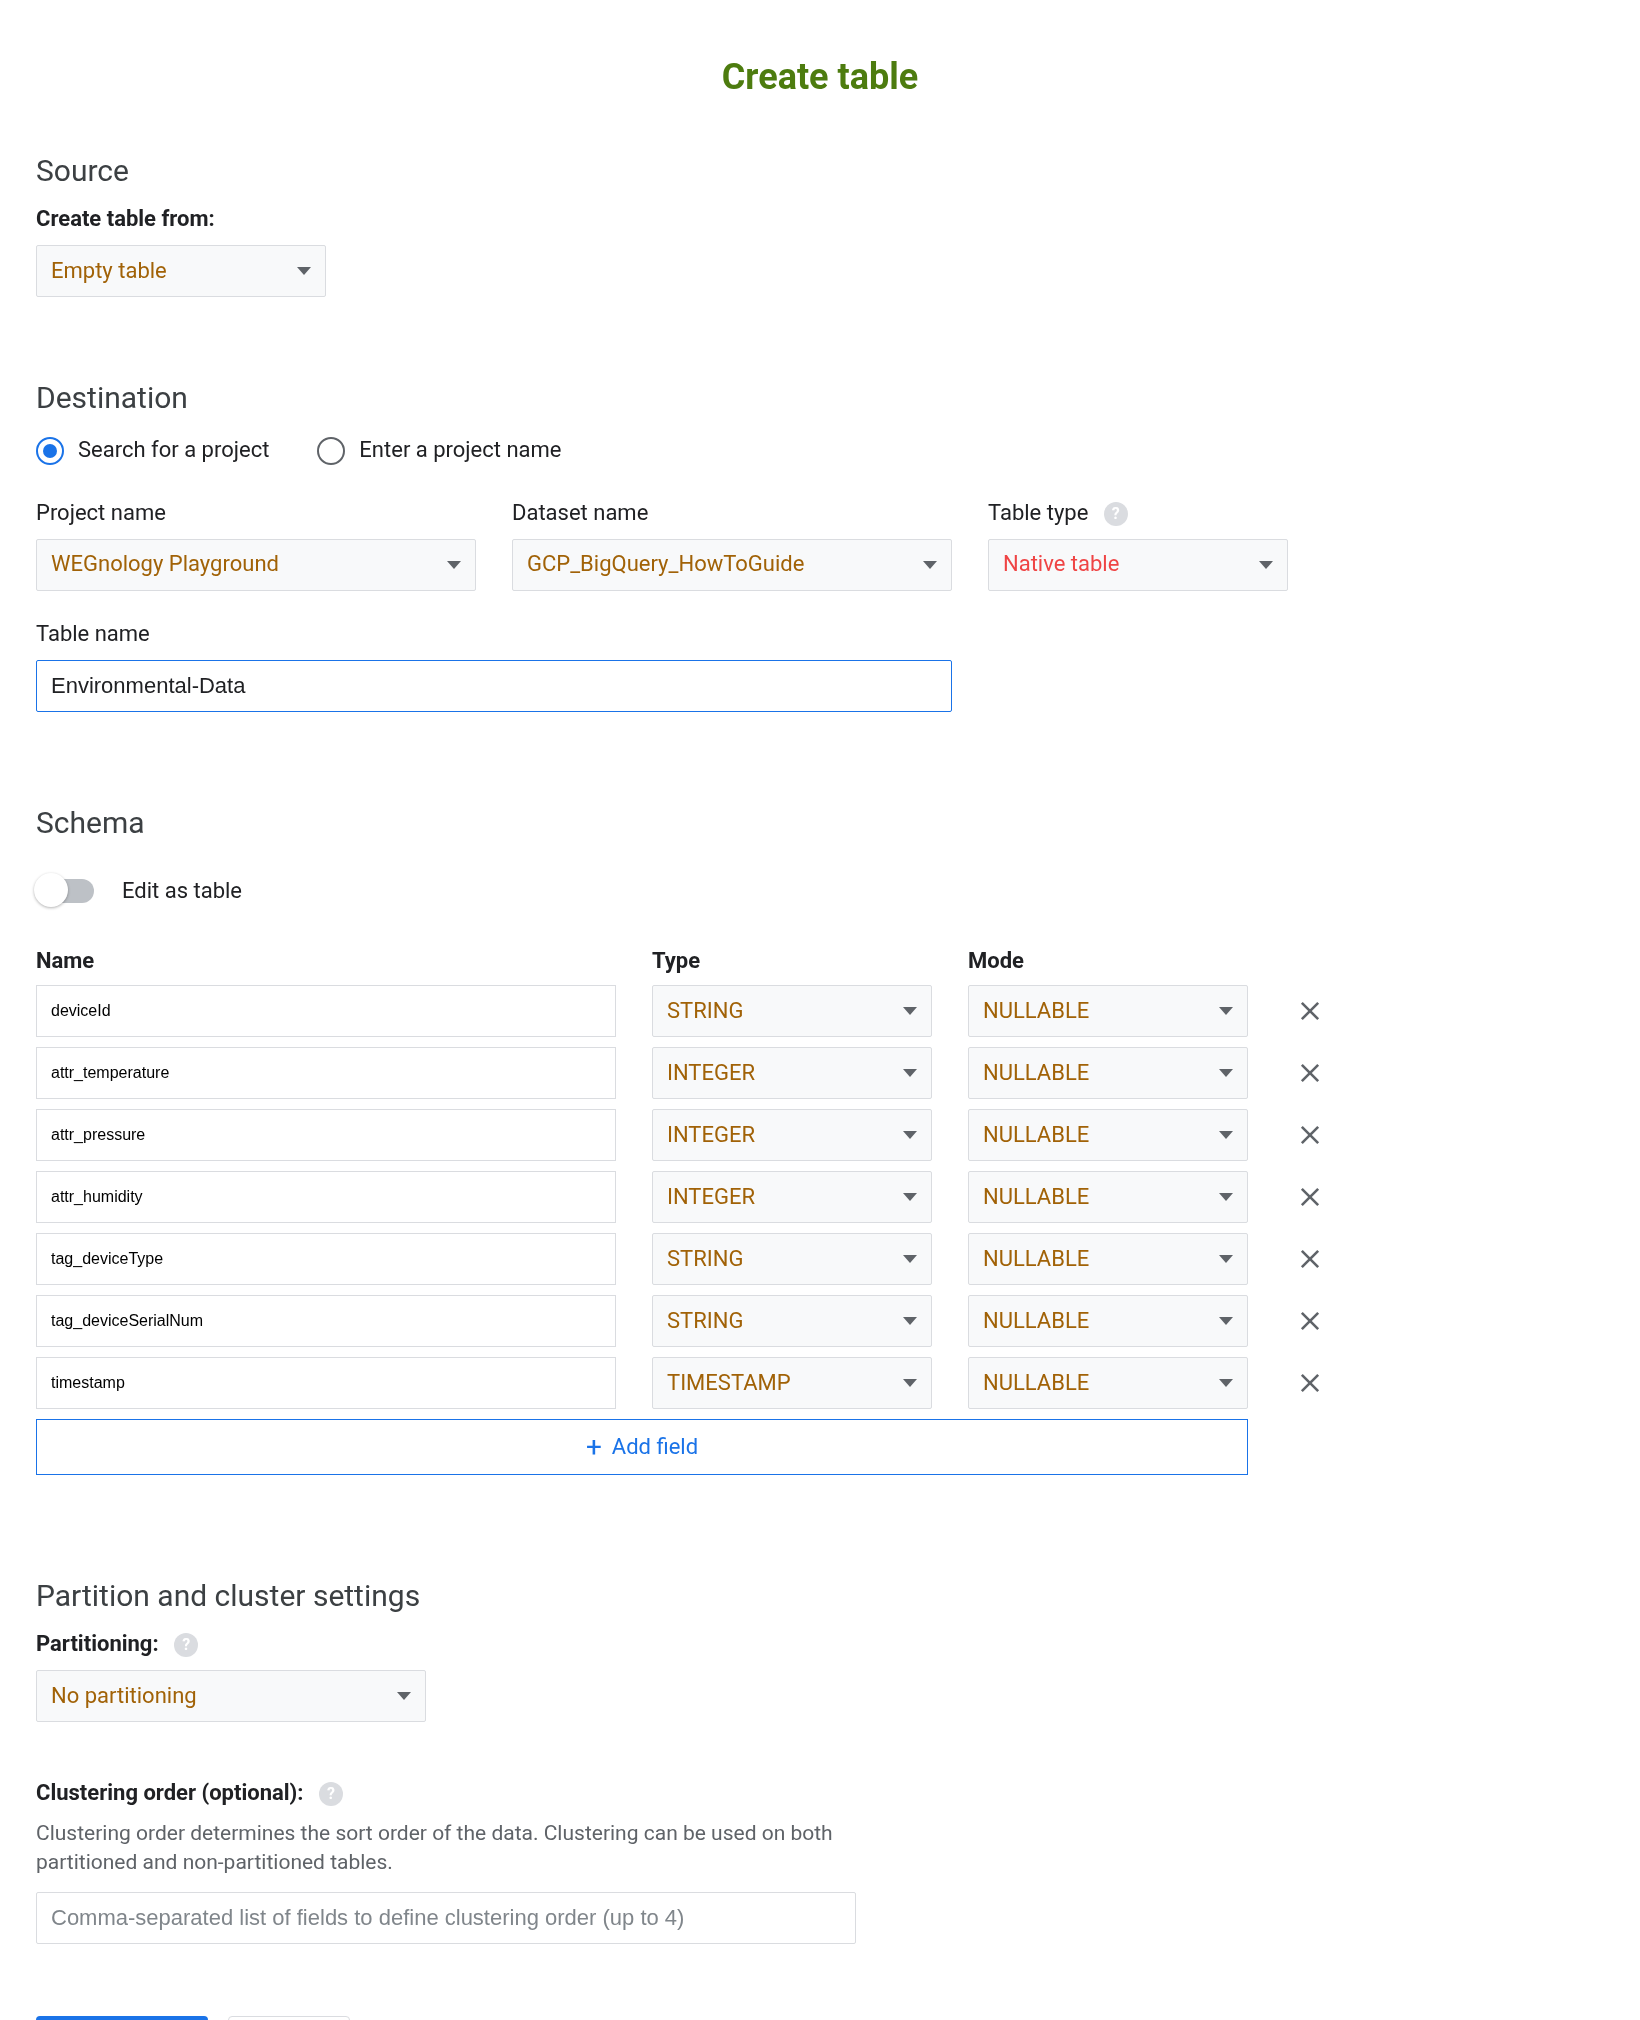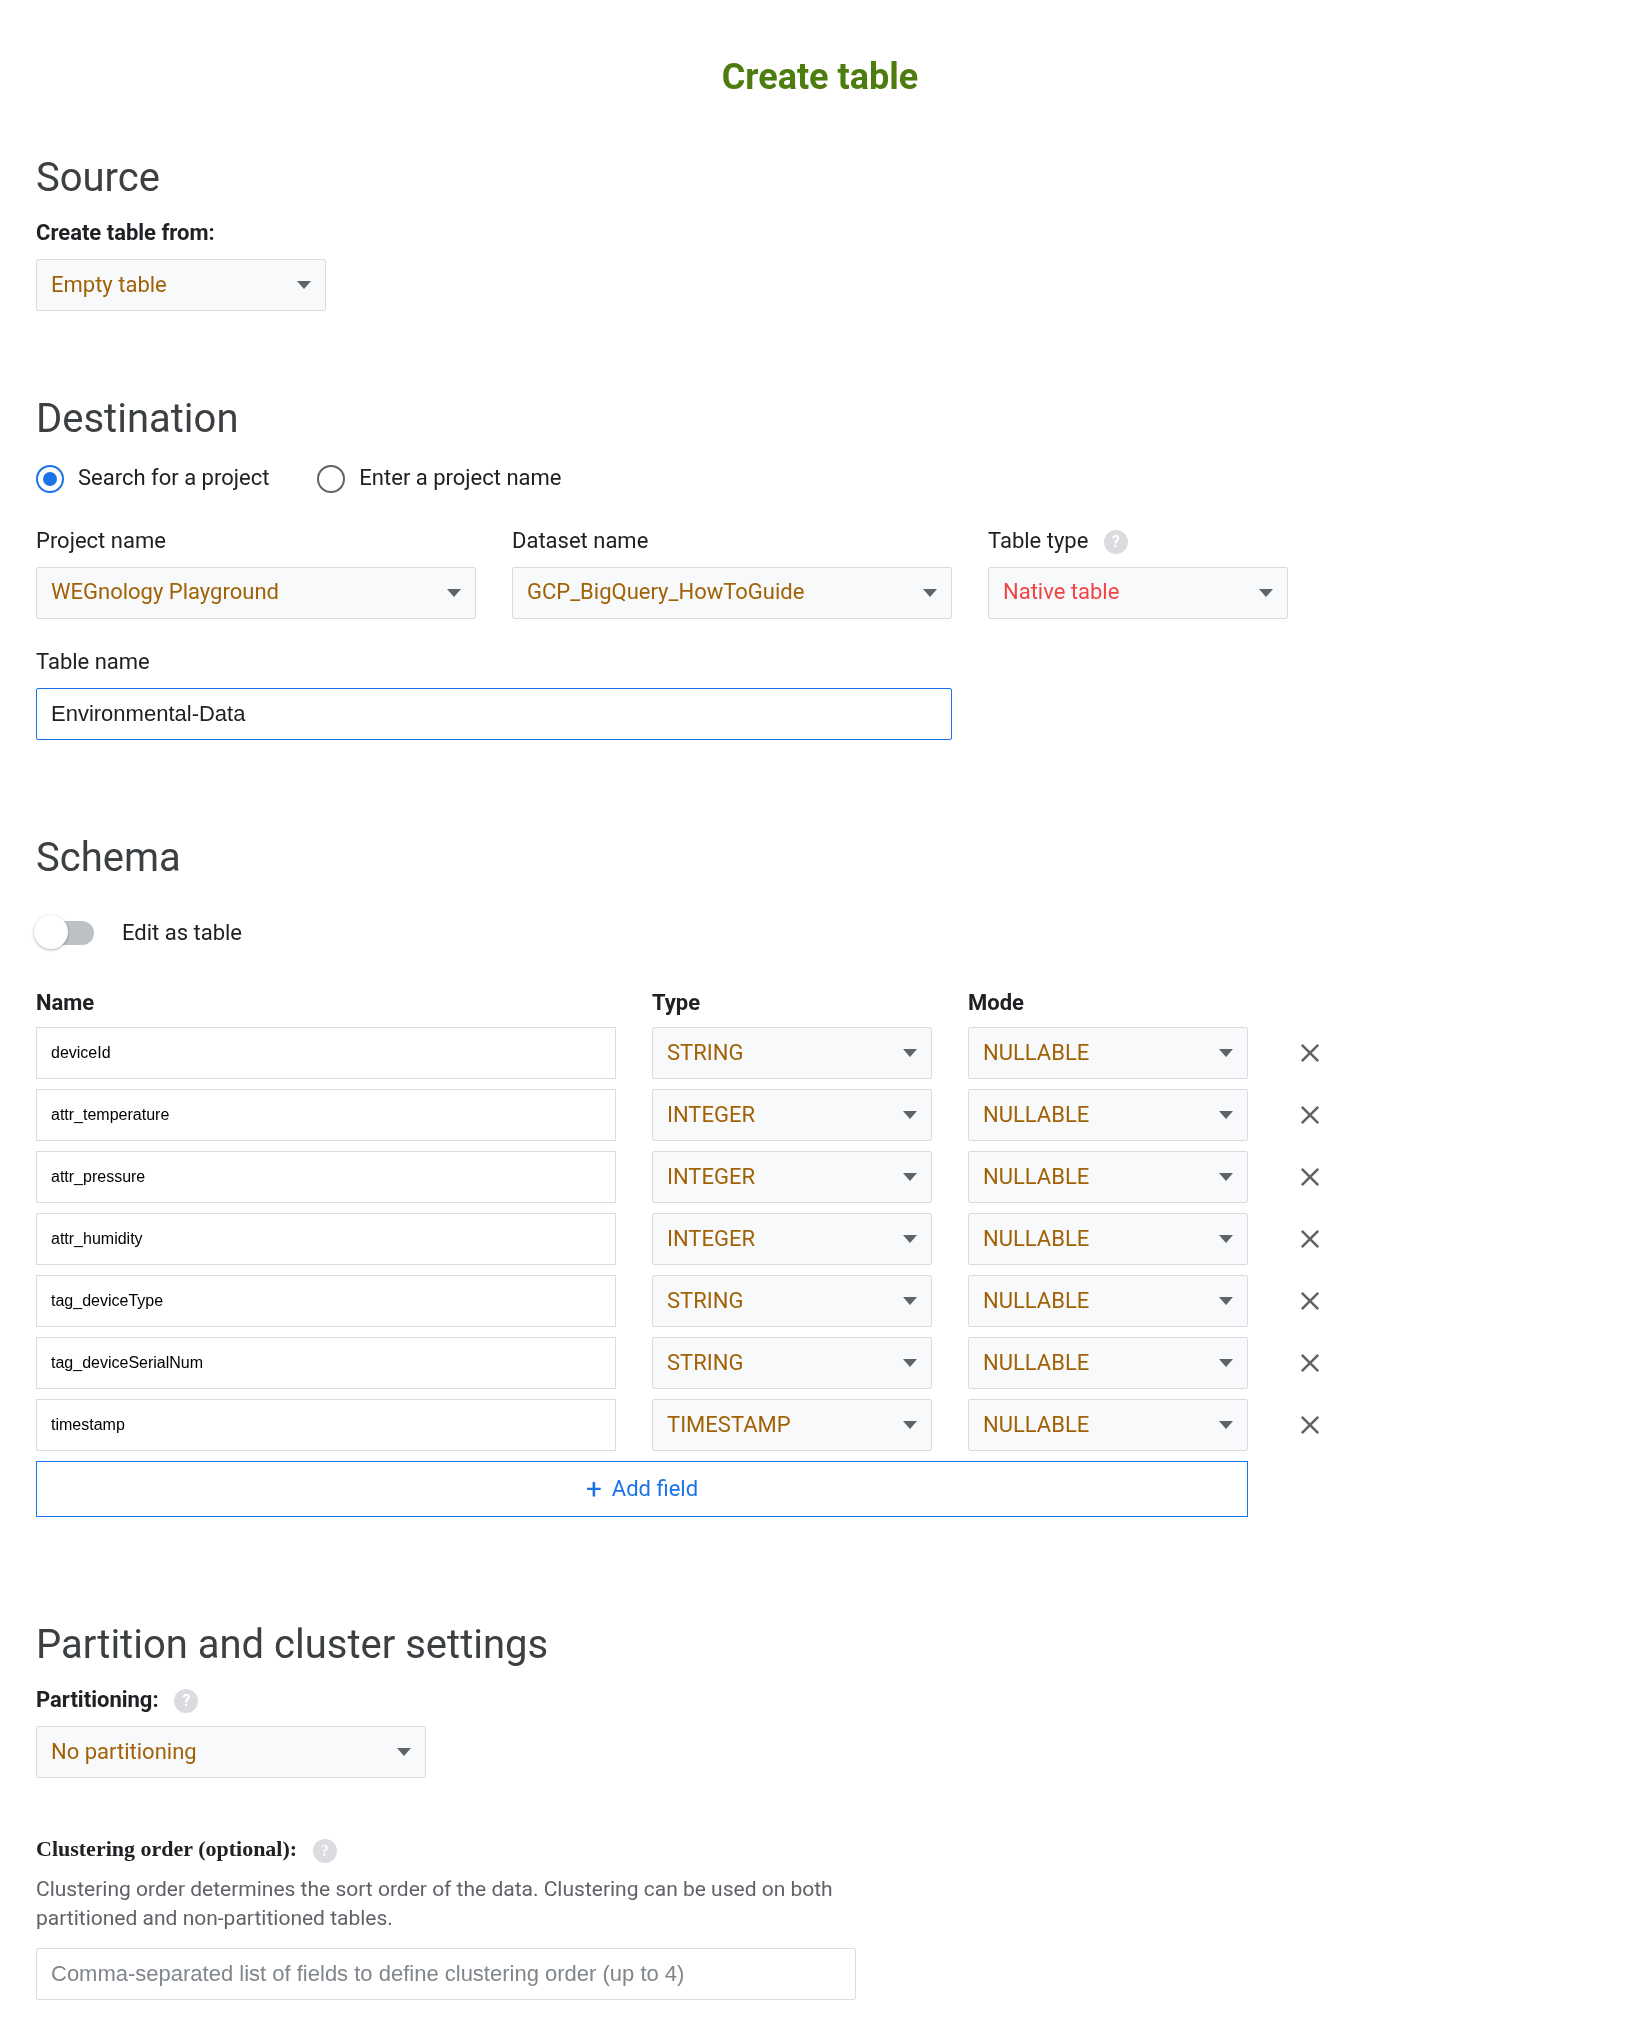--- a/index.html
+++ b/index.html
@@ -8,21 +8,21 @@
     font-family: Roboto, "Helvetica Neue", Arial, sans-serif;
     color:#202124;
     background:#fff;
     width:1640px;
     height:2020px;
     padding:36px 36px 36px 36px;
     font-size:22px;
     line-height:1.4;
   }
   .page-title { font-size:36px; font-weight:700; margin:16px 0 48px 0; color:#4d7c0f;text-align:center; }
-  .section-title { font-size:40px; font-weight:400; margin:24px 0 12px 0; color:#3c4043; }
+  .section-title { font-size:30px; font-weight:400; margin:24px 0 12px 0; color:#3c4043; }
   .small-label { font-size:22px; font-weight:700; color:#202124; margin-bottom:10px; }
   .sub-label   { font-size:22px; font-weight:400; color:#202124; margin-bottom:10px; }
 
   .dropdown {
     display:flex; align-items:center; justify-content:space-between;
     border:1px solid #dadce0; background:#f8f9fa; height:52px;
     padding:0 14px; font-size:22px; color:#a16207; cursor:pointer;
     border-radius:2px;
   }
   .dropdown.disabled-look { color:#ef4444; }
@@ -338,21 +338,21 @@
 <div class="small-label" style="font-weight:700;">
   <span>Partitioning:</span>
   <span class="help-icon">?</span>
 </div>
 <div class="dropdown" style="width:390px;">
   <span>No partitioning</span>
   <span class="caret-down"></span>
 </div>
 
 <div style="margin-top:56px;">
-  <div class="small-label" style="font-weight:700;font-family:Liberation Serif, serif;">
+  <div class="small-label" style="font-weight:700;">
     <span>Clustering order (optional):</span>
     <span class="help-icon">?</span>
   </div>
   <div class="cluster-desc">Clustering order determines the sort order of the data. Clustering can be used on both partitioned and non-partitioned tables.</div>
   <input class="text-input" style="width: 820px;" placeholder="Comma-separated list of fields to define clustering order (up to 4)">
 </div>
 
 <div class="footer-btns">
   <button class="btn-primary">Create table</button>
   <button class="btn-secondary">Cancel</button>

